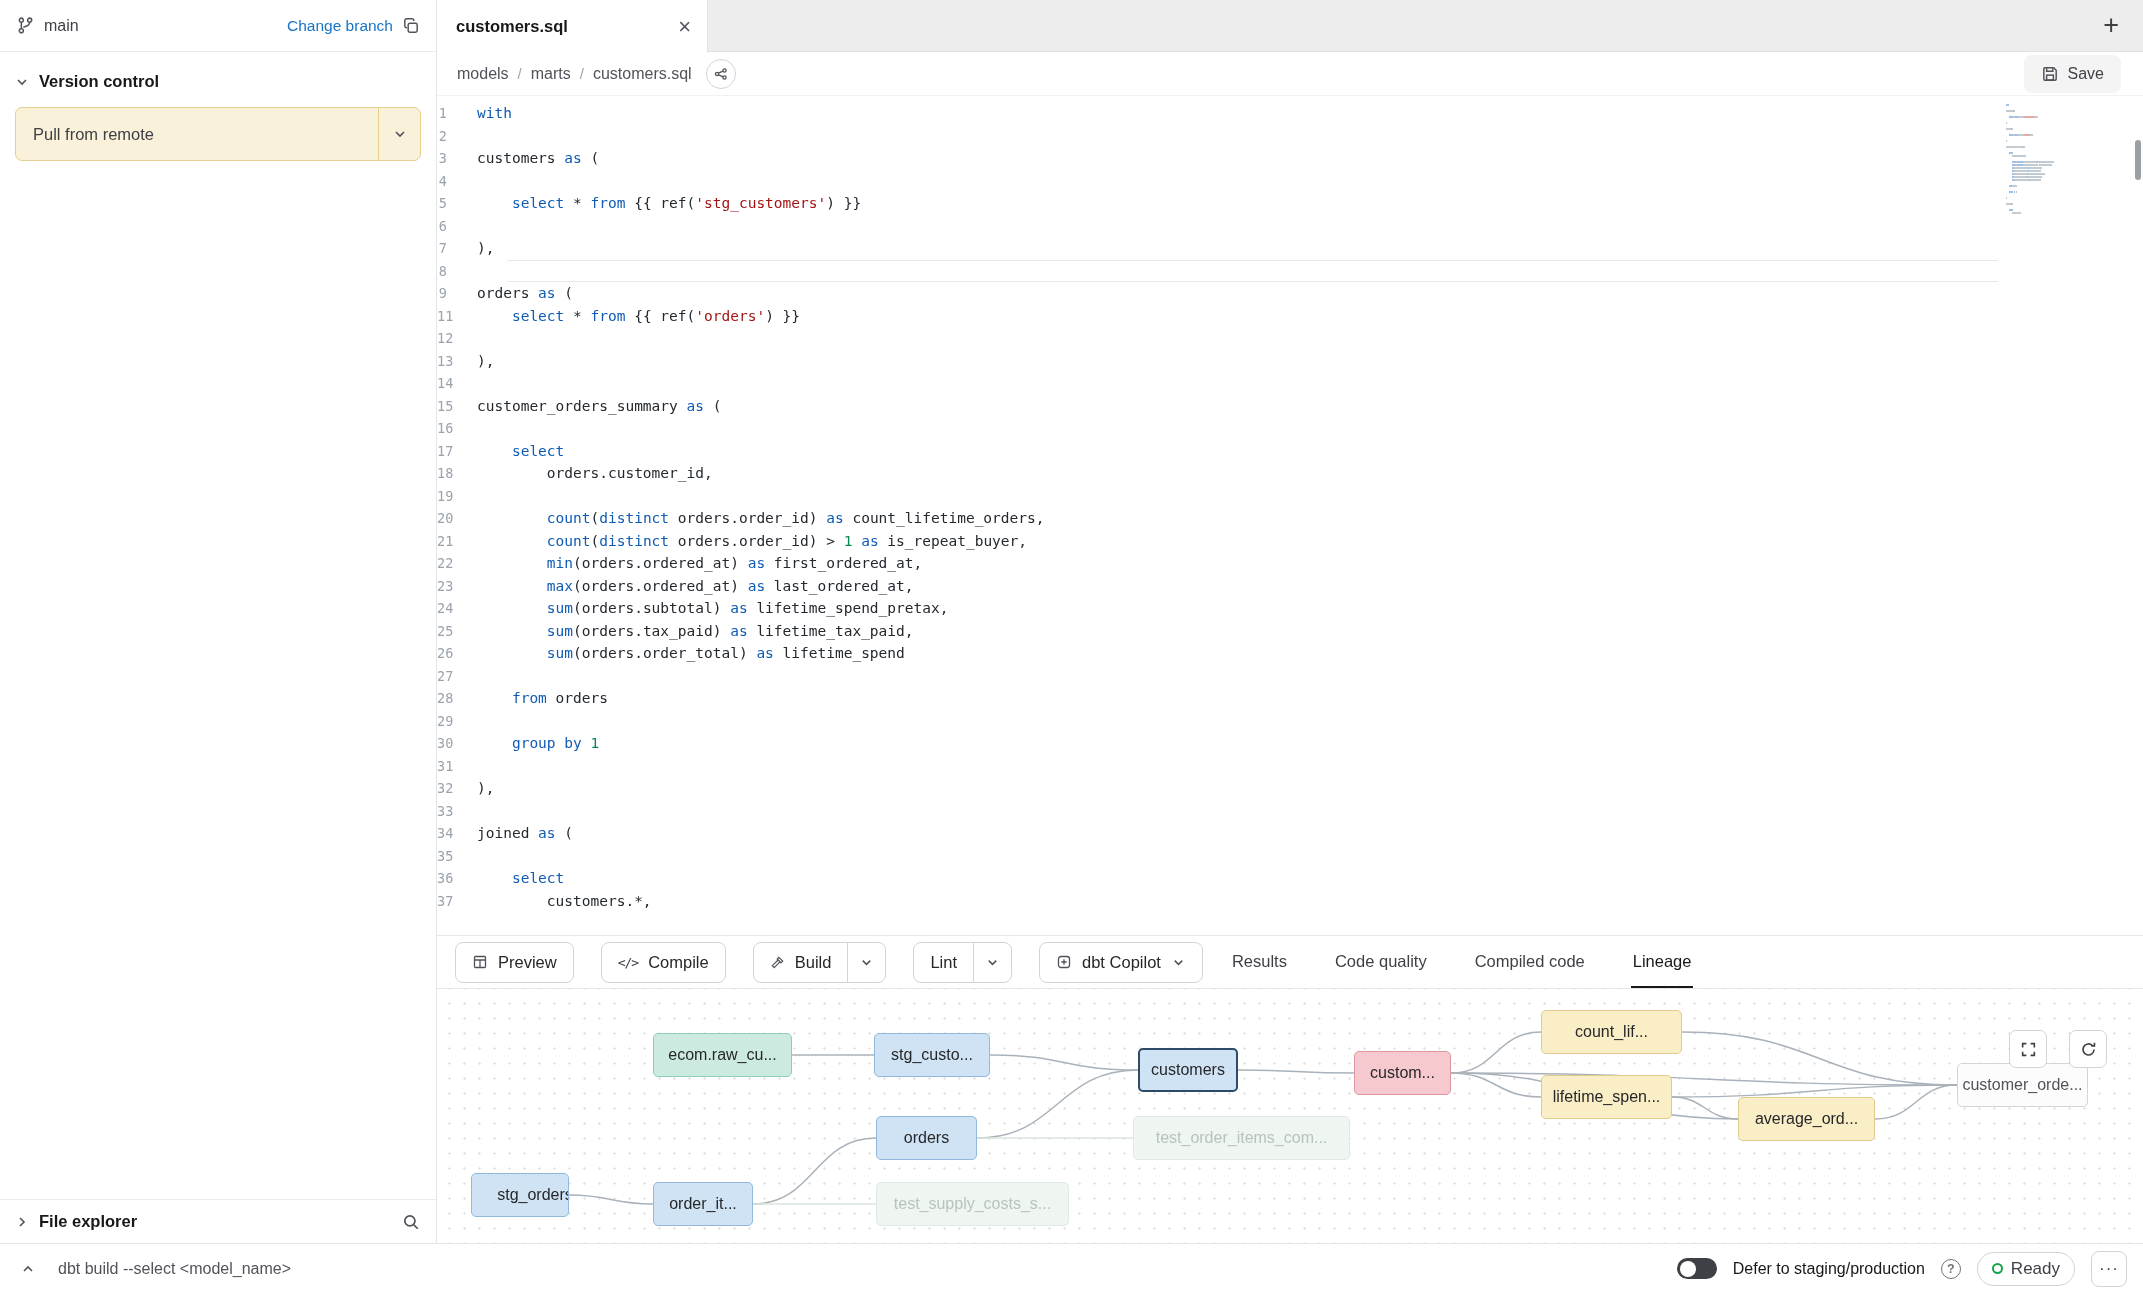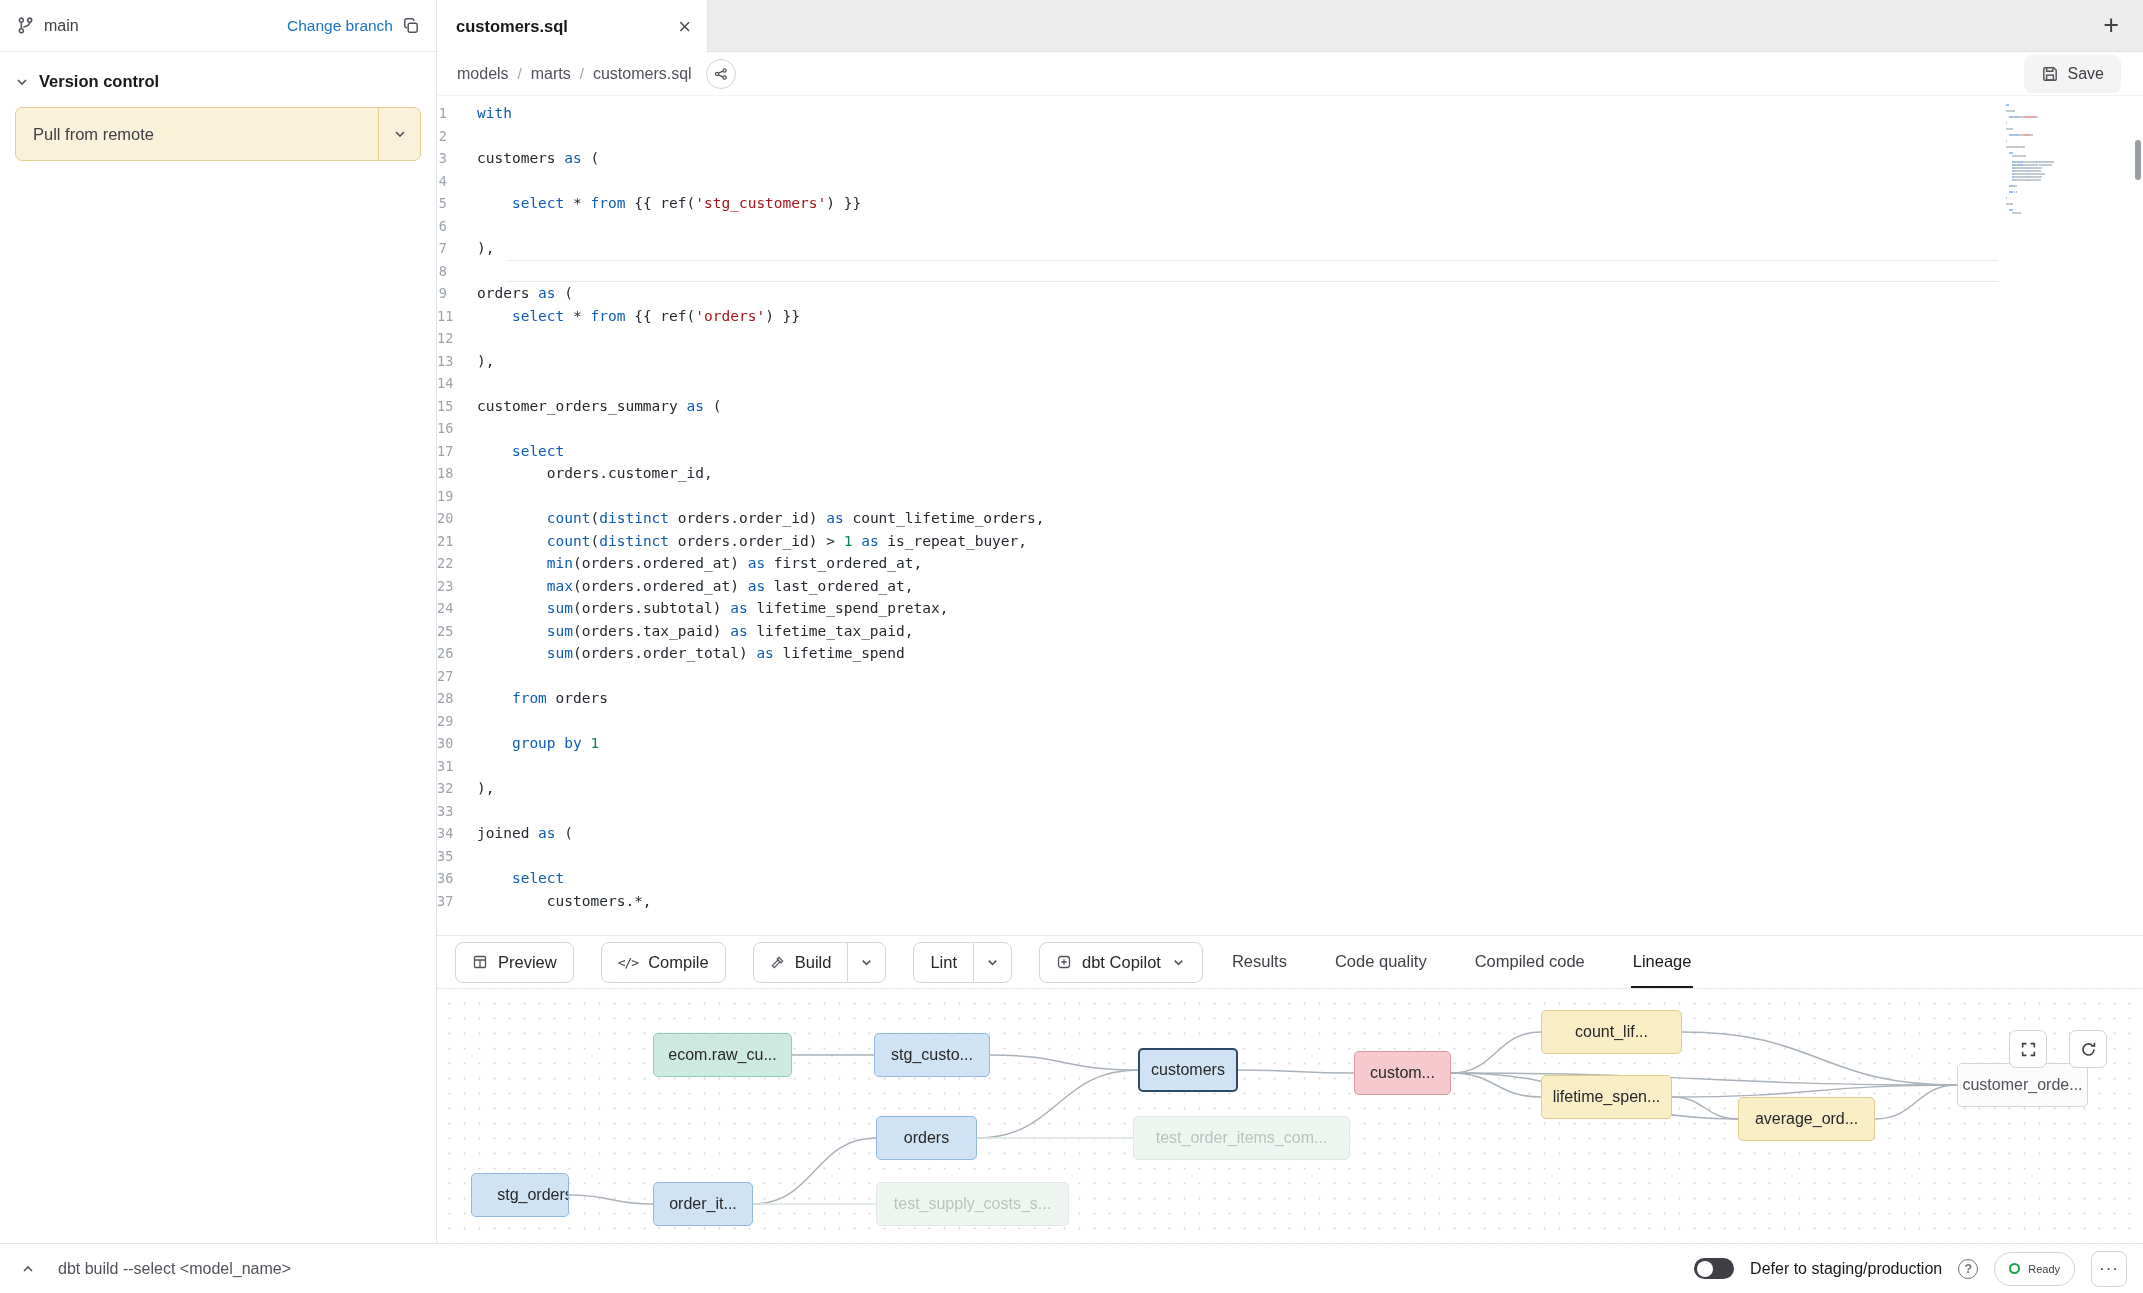--- a/index.html
+++ b/index.html
@@ -97,21 +97,21 @@
 
   
   .statusbar { height:50px; flex:none; border-top:1px solid #e4e4e7; background:#fff; display:flex; align-items:center; padding:0 16px 0 12px; }
   .sb-caret { width:32px; height:32px; display:flex; align-items:center; justify-content:center; color:#52525b; cursor:pointer; }
   .cmd { margin-left:14px; font-size:16px; color:#52525b; }
   .sb-right { margin-left:auto; display:flex; align-items:center; gap:16px; }
   .toggle { width:40px; height:21px; border-radius:11px; background:#3f3f46; position:relative; cursor:pointer; }
   .toggle .knob { position:absolute; left:3px; top:2.5px; width:16px; height:16px; border-radius:50%; background:#fff; }
   .defer-label { font-size:16px; color:#18181b; }
   .help-circle { width:20px; height:20px; border-radius:50%; border:1.5px solid #71717a; color:#71717a; font-size:12.5px; font-weight:700; display:flex; align-items:center; justify-content:center; cursor:pointer; }
-  .ready-pill { height:34px; border:1px solid #d4d4d8; border-radius:17px; display:flex; align-items:center; gap:8px; padding:0 14px; font-size:11px; color:#3f3f46; }
+  .ready-pill { height:34px; border:1px solid #d4d4d8; border-radius:17px; display:flex; align-items:center; gap:8px; padding:0 14px; font-size:17px; color:#3f3f46; }
   .ready-dot { width:11px; height:11px; border-radius:50%; border:2.5px solid var(--green); }
   .more-btn { width:36px; height:36px; border:1px solid #d4d4d8; border-radius:8px; background:#fff; display:flex; align-items:center; justify-content:center; color:#3f3f46; font-size:17px; letter-spacing:1px; cursor:pointer; }
 </style>
 </head>
 <body>
 
 <div class="app">
   <div class="main-row">
 
     <aside class="sidebar">
@@ -147,20 +147,34 @@
         <span class="pull-main">Pull from remote</span>
         <span class="pull-caret">
           <svg width="16" height="16" viewBox="0 0 16 16" fill="none" stroke="currentColor" stroke-width="1.6">
               <path d="M4 6l4 4 4-4"></path>
             </svg>
         </span>
       </div>
 
       <div class="sb-fill"></div>
 
+      <div class="fe-row">
+        <span class="icon">
+          <svg width="16" height="16" viewBox="0 0 16 16" fill="none" stroke="currentColor" stroke-width="1.6">
+              <path d="M6 4l4 4-4 4"></path>
+            </svg>
+        </span>
+        <span>File explorer</span>
+        <span class="icon search">
+          <svg width="18" height="18" viewBox="0 0 16 16" fill="none" stroke="currentColor" stroke-width="1.5">
+              <circle cx="7" cy="7" r="4.5"></circle>
+              <path d="M10.5 10.5L14 14"></path>
+            </svg>
+        </span>
+      </div>
     </aside>
 
     <main class="main">
 
       <div class="tabbar">
         <div class="tab">
           <span>customers.sql</span>
           <span class="tab-close">×</span>
         </div>
         <span class="tabbar-plus">+</span>

